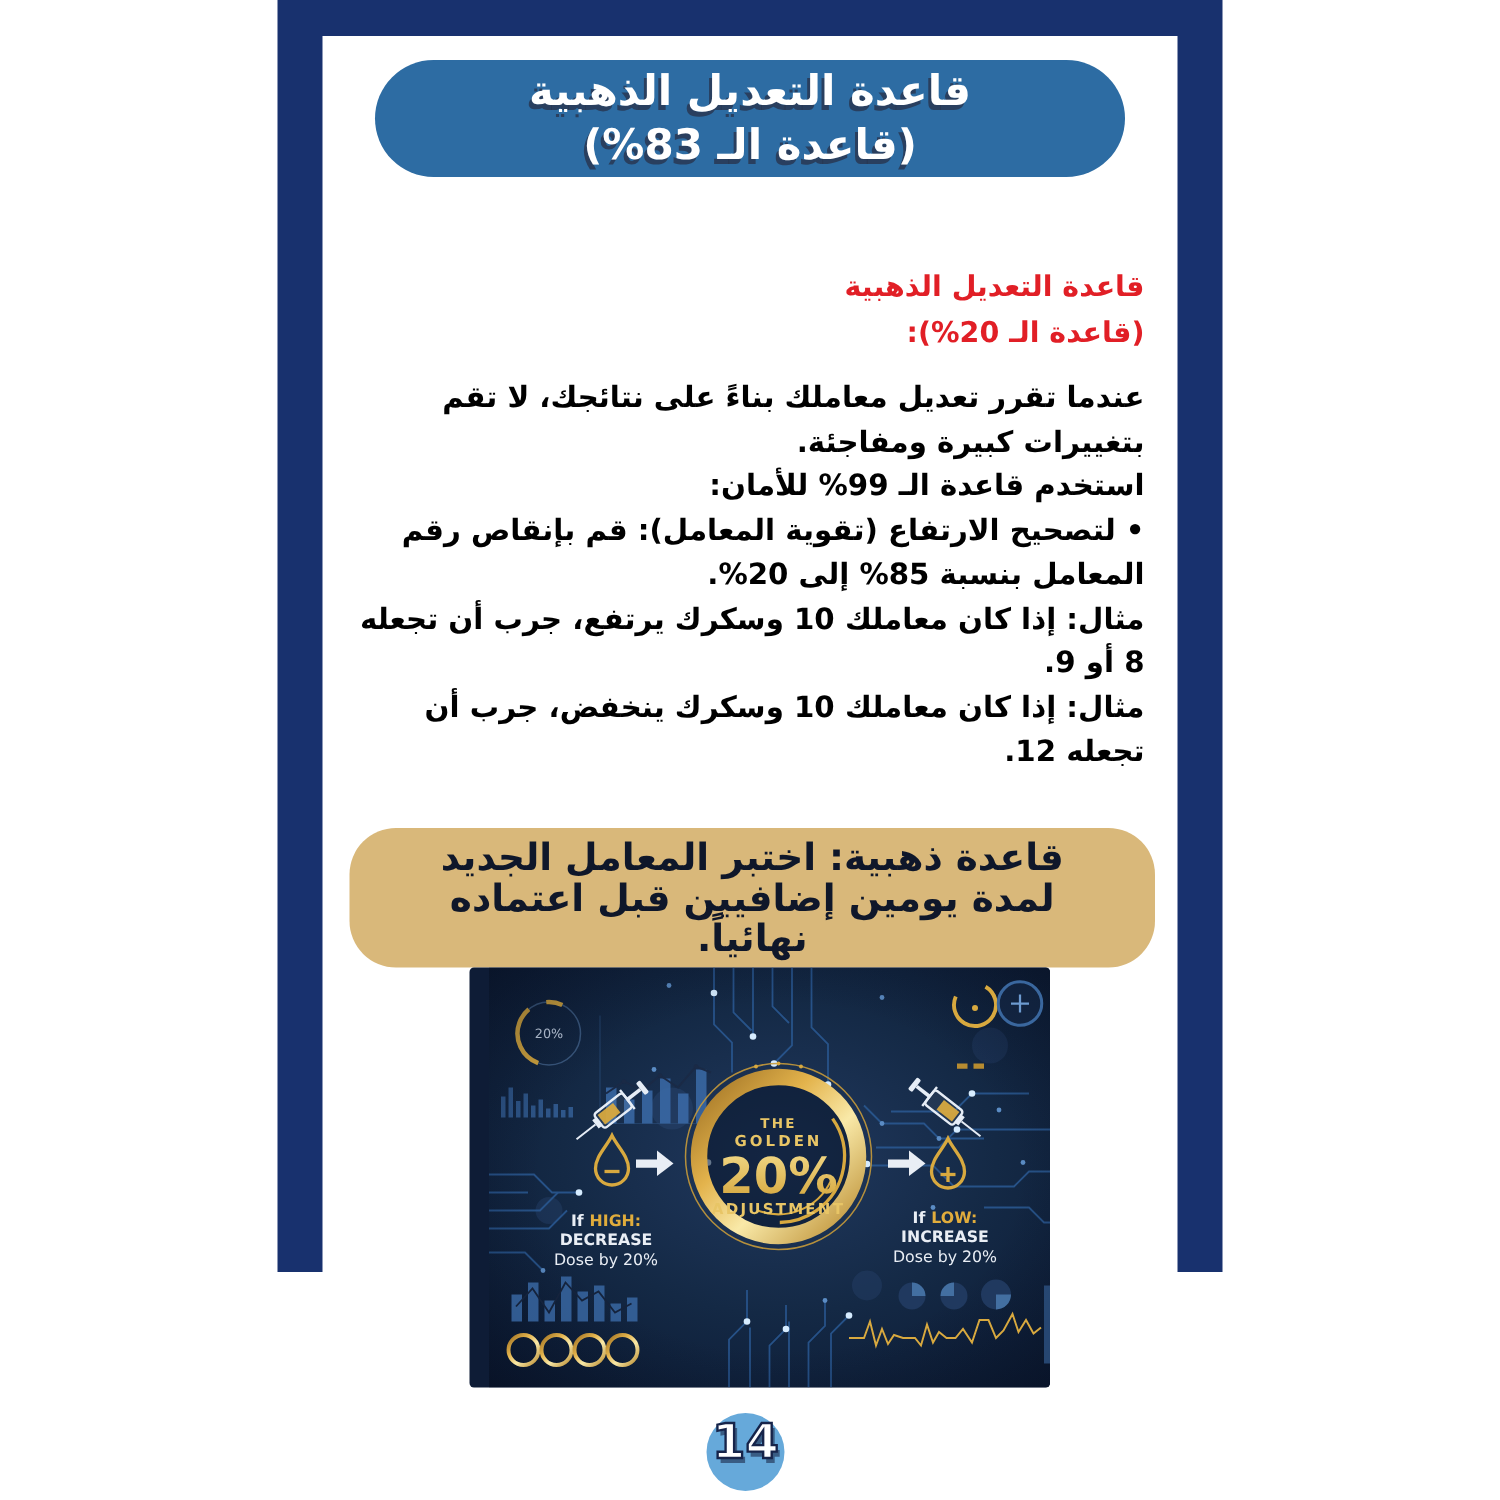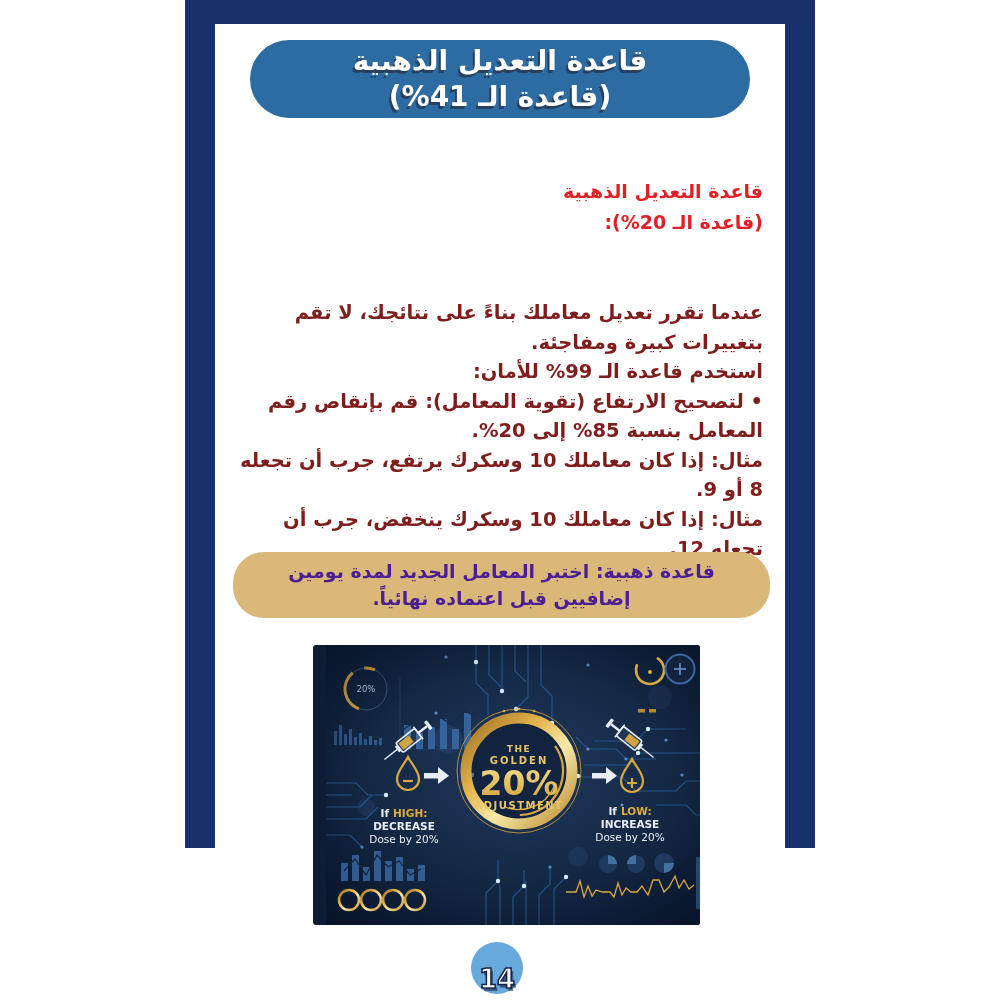--- a/index.html
+++ b/index.html
@@ -17,58 +17,58 @@
     text-shadow:-2px 3px 0 rgba(40,52,78,0.8); text-align:center;
   }
 
   .section-heading {
     position:absolute; right:22px; top:152px; text-align:right;
     color:#e11f26; font-weight:700; font-size:19px; line-height:31px;
   }
 
   .body-text {
     position:absolute; right:22px; left:22px; top:226px; text-align:right;
-    color:#7f1d1d; font-weight:700; font-size:19.5px; line-height:29.5px;margin-top:48px;
+    color:#000000; font-weight:700; font-size:19.5px; line-height:29.5px;
   }
 
   .golden-rule {
     position:absolute; left:18px; right:15px; top:528px; min-height:62px;
     background:#d9b87a; border-radius:31px;
     display:flex; align-items:center; justify-content:center;
     padding:6px 30px; text-align:center;
-    color:#4c1d95; font-weight:700; font-size:19px; line-height:27px;
+    color:#0f172a; font-weight:700; font-size:25px; line-height:27px;
   }
 
   .infographic {
     position:absolute; left:98px; top:621px; width:387px; height:280px;
     border-radius:3px; overflow:hidden; background:#0e1c36;padding-left:13px;
   }
   .infographic svg { display:block; }
 
   .page-badge {
     position:absolute; left:256px; top:918px; width:52px; height:52px;
     background:#66a9da; border-radius:50%;
-    display:flex; align-items:flex-end; justify-content:center;
-    color:#ffffff; font-weight:800; font-size:26px;
+    display:flex; align-items:flex-start; justify-content:center;
+    color:#ffffff; font-weight:800; font-size:32px;
     -webkit-text-stroke:1.6px #16244a;
     text-shadow:2px 3px 0 rgba(20,30,60,0.55);
   }
 
   svg text { font-family:"DejaVu Sans", sans-serif; }
 </style>
 </head>
 <body>
 
 <div class="page">
   <div class="frame">
     <div class="card">
 
       <div class="header-pill" dir="rtl">
         <div>قاعدة التعديل الذهبية</div>
-        <div>(قاعدة الـ 41%)</div>
+        <div>(قاعدة الـ 83%)</div>
       </div>
 
       <div class="section-heading" dir="rtl">
         <div>قاعدة التعديل الذهبية</div>
         <div>(قاعدة الـ 20%):</div>
       </div>
 
       <div class="body-text" dir="rtl">
         <p>عندما تقرر تعديل معاملك بناءً على نتائجك، لا تقم بتغييرات كبيرة ومفاجئة.</p>
         <p>استخدم قاعدة الـ 99% للأمان:</p>

